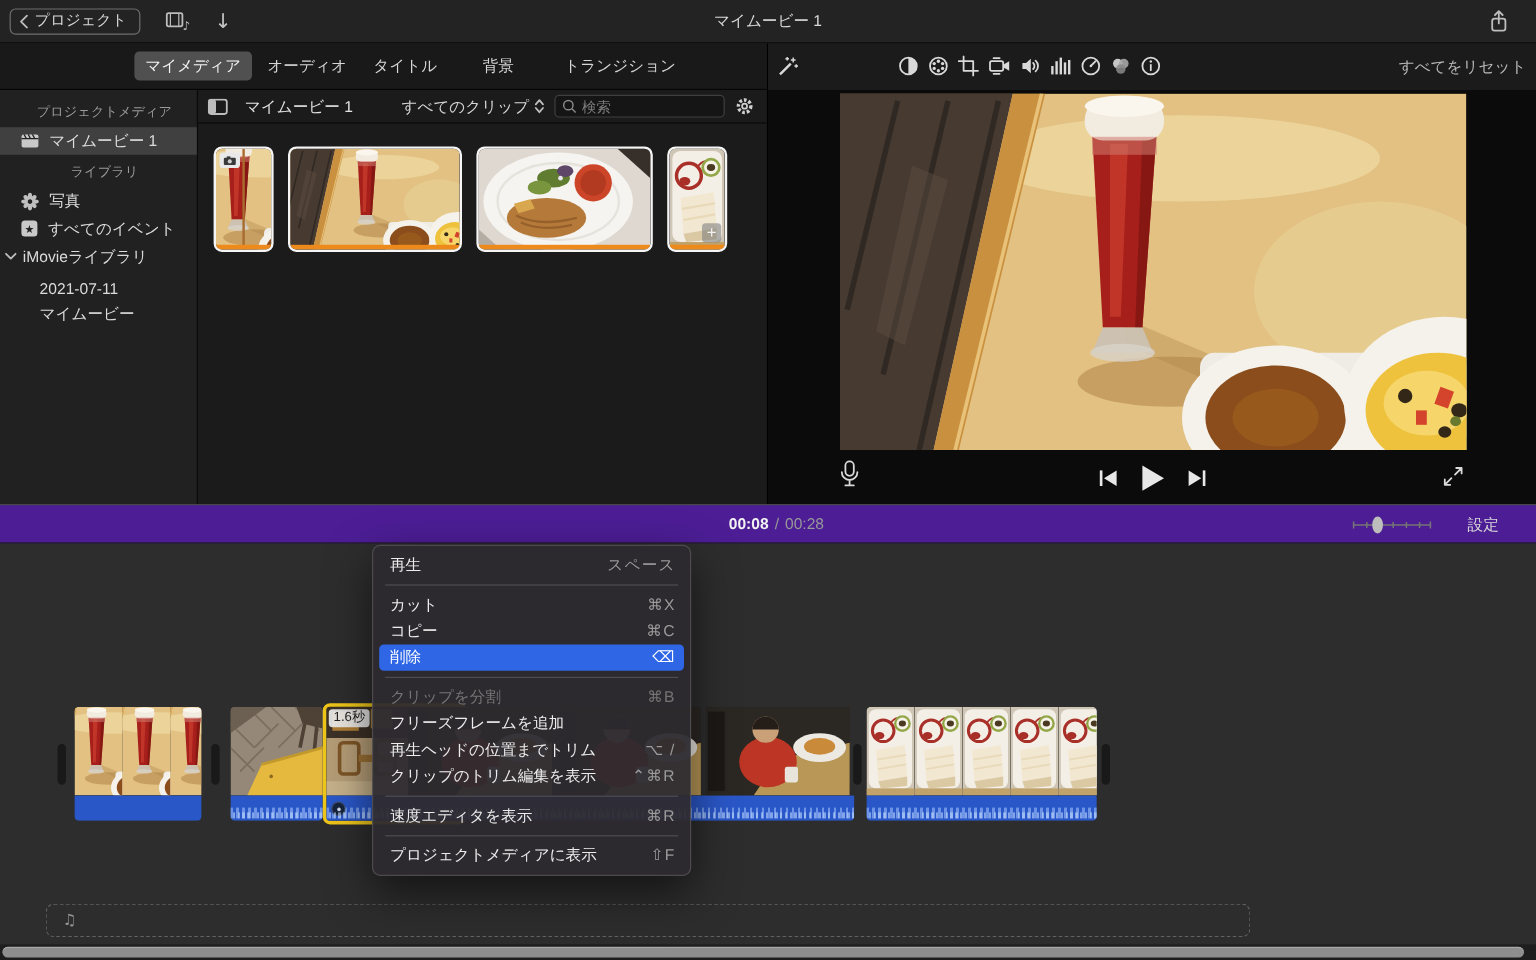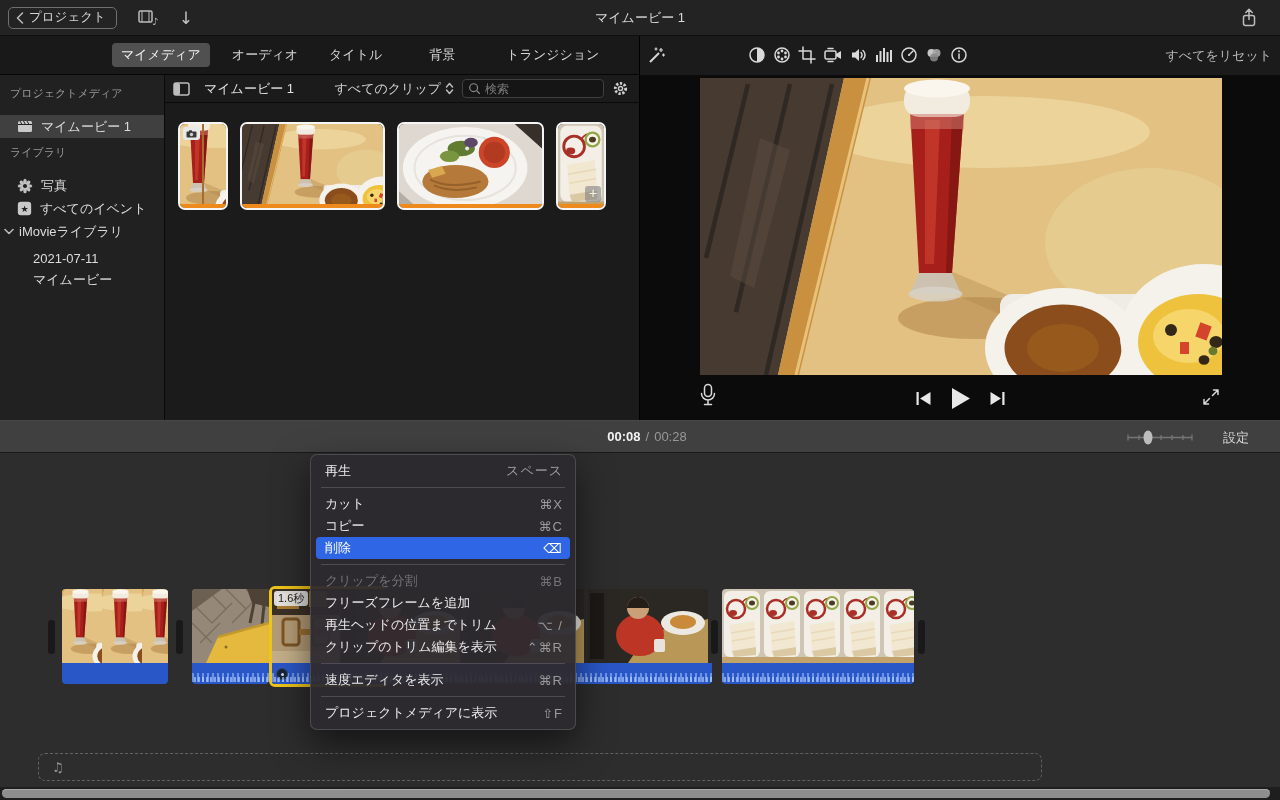--- a/index.html
+++ b/index.html
@@ -11,29 +11,29 @@
   .topbar { position:relative; height:36px; background:#232323; border-bottom:1px solid #101010; display:flex; align-items:center; }
   .back-btn { margin-left:8px; height:22px; padding:0 10px 0 7px; border:1px solid #6f6f6f; border-radius:5px; color:#d6d6d6; background:transparent; display:flex; align-items:center; gap:5px; font-size:12.5px; }
   .tb-icon { margin-left:20px; color:#c6c6c6; display:flex; align-items:center; }
   .import-arrow { font-size:17px; color:#c6c6c6; font-family:"DejaVu Sans",sans-serif; }
   .topbar-title { position:absolute; left:50%; transform:translateX(-50%); color:#dadada; font-size:13px; }
   .share-btn { position:absolute; right:22px; top:8px; }
 
   
   .upper { display:flex; height:384px; }
   .browser-pane { width:640px; display:flex; flex-direction:column; border-right:1px solid #000; background:#1b1b1b; }
-  .tabs { height:39px; background:#191919; border-bottom:1px solid #060606; display:flex; align-items:center; padding-left:112px; gap:13px; }
+  .tabs { height:39px; background:#191919; border-bottom:1px solid #060606; display:flex; align-items:center; padding-left:112px; gap:4px; }
   .tab { padding:3px 9px; border-radius:4px; color:#d6d6d6; font-size:13px; white-space:nowrap; }
   .tab.selected { background:#505050; color:#f2f2f2; }
   .tab:nth-child(4){ margin-left:16px; }
   .tab:nth-child(5){ margin-left:20px; }
 
   .browser-body { flex:1; display:flex; min-height:0; }
   .sidebar { width:165px; background:#212121; border-right:1px solid #0a0a0a; padding-top:4px; }
-  .sb-header { color:#9b9b9b; font-size:11px; padding:7px 0 14px 10px; }
+  .sb-header { color:#9b9b9b; font-size:11px; padding:7px 0 5px 10px;text-align:center; }
   .sb-row { height:23px; display:flex; align-items:center; gap:8px; padding-left:17px; color:#dcdcdc; }
   .sb-row.selected { background:#404040; }
   .sb-row.lib-root { padding-left:4px; gap:5px; }
   .sb-child { height:23px; display:flex; align-items:flex-end; padding-left:33px; color:#dcdcdc; }
 
   .media { flex:1; display:flex; flex-direction:column; background:#1b1b1b; }
   .media-header { height:28px; border-bottom:1px solid #0a0a0a; display:flex; align-items:center; padding:0 10px 0 8px; gap:8px; }
   .mh-title { color:#e2e2e2; margin-left:6px; flex:1; }
   .mh-filter { display:flex; align-items:center; gap:4px; color:#d6d6d6; }
   .search-box { width:142px; height:19px; background:#151515; border:1px solid #3f3f3f; border-radius:4px; display:flex; align-items:center; padding:0 5px; gap:4px; }
@@ -54,21 +54,21 @@
   .wand { position:absolute; left:7px; top:10px; }
   .vt-group { position:absolute; left:108px; top:10px; display:flex; gap:7px; align-items:center; }
   .vt-reset { position:absolute; right:8px; top:11px; color:#b9b9b9; font-size:13px; }
   .video { position:absolute; left:60px; top:42px; width:522px; height:297px; background:#000; }
   .viewer-controls { position:absolute; left:0; right:0; top:339px; height:45px; }
   .mic { position:absolute; left:58px; top:8px; }
   .transport { position:absolute; left:0; right:0; top:12px; display:flex; justify-content:center; align-items:center; gap:18px; }
   .fullscreen { position:absolute; right:60px; top:13px; }
 
   
-  .statusbar { position:relative; height:33px; background:#404040; border-top:1px solid #474747; border-bottom:1px solid #191919; display:flex; align-items:center; justify-content:center;padding-left:14px; }
+  .statusbar { position:relative; height:33px; background:#4c1d95; border-top:1px solid #474747; border-bottom:1px solid #191919; display:flex; align-items:center; justify-content:center;padding-left:14px; }
   .timecode { font-size:13px; }
   .timecode .cur { color:#f2f2f2; font-weight:bold; }
   .timecode .sep, .timecode .tot { color:#989898; font-weight:normal; margin-left:5px; }
   .zoom-slider { position:absolute; right:86px; top:9px; }
   .settings-label { position:absolute; right:31px; top:8px; color:#d8d8d8; }
 
   
   .timeline { position:relative; height:347px; background:#2d2d2d; }
   .handle { position:absolute; top:167px; width:7px; height:34px; border-radius:4px; background:#191919; }
   .tclip { position:absolute; top:136px; border-radius:4px; overflow:hidden; }

